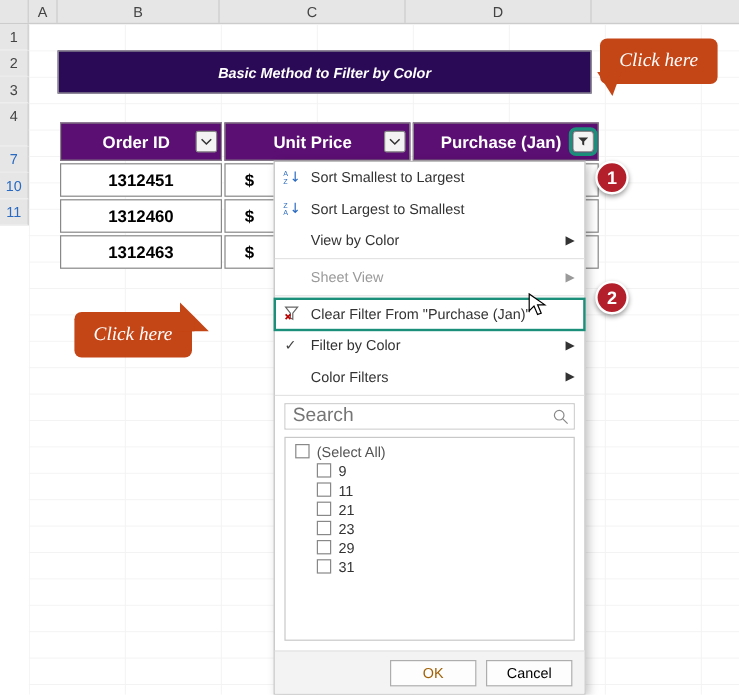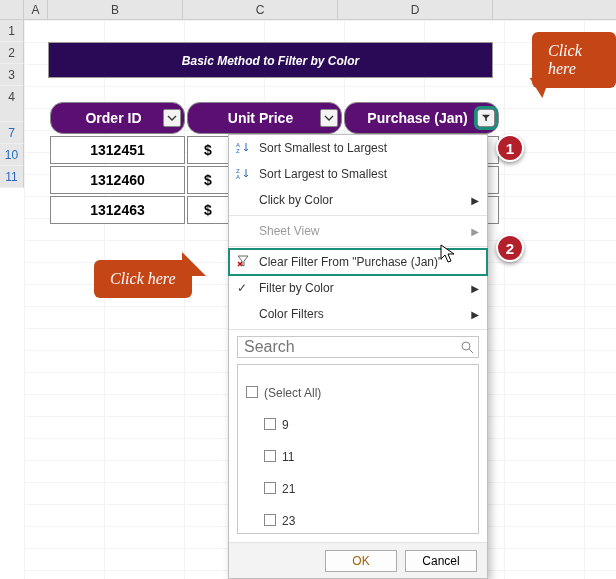--- a/index.html
+++ b/index.html
@@ -21,30 +21,30 @@
 .gridbg { position:absolute; left:24px; top:20px; width:592px; height:559px; background:
  linear-gradient(#f3f3f3 1px, transparent 1px) 0 0/100% 22px,
  linear-gradient(90deg,#f3f3f3 1px, transparent 1px) 0 0/80px 100%;
  z-index:0;}
 
 
 .banner { position:absolute; left:48px; top:42px; width:445px; height:36px; background:#2a0a57; color:#fff; font-weight:bold; font-size:12px; text-align:center; line-height:36px; font-style:italic; border:1px solid #999;}
 
 .tbl { position:absolute; left:48px; top:100px; }
 .tbl th, .tbl td { border:1px solid #888; }
-.tbl th { background:#5b0f72; color:#fff; height:32px; font-size:14px; position:relative; padding:0 18px 0 10px;border-radius:13px;}
+.tbl th { background:#5b0f72; color:#fff; height:32px; font-size:14px; position:relative; padding:0 18px 0 10px;}
 .tbl td { background:#fff; height:28px; text-align:center; font-size:14px; font-weight:bold;}
 .tbl .c1{width:135px;} .tbl .c2{width:155px;} .tbl .c3{width:155px;}
 .fbtn{ position:absolute; right:3px; top:6px; width:18px; height:18px; background:#f3f3f3; border:1px solid #888; border-radius:2px; display:flex; align-items:center; justify-content:center;}
 .fbtn svg{width:10px;height:10px;}
 .fbtn.active{ outline:3px solid #1c8f7a; border-radius:3px;}
 .dollar{ text-align:left !important; padding-left:16px;}
 
 
-.callout { position:absolute; background:#c44516; color:#fff; font-style:italic; font-family:Georgia,serif; font-size:16px; padding:10px 16px; border-radius:6px;margin-left:32px;}
+.callout { position:absolute; background:#c44516; color:#fff; font-style:italic; font-family:Georgia,serif; font-size:16px; padding:10px 16px; border-radius:6px;}
 .callout.c-right{ left:500px; top:32px; }
 .callout.c-left{ left:62px; top:260px; }
 .callout.c-right:after{content:"";position:absolute;left:-6px;bottom:-10px;border:10px solid transparent;border-top-color:#c44516;border-right-color:#c44516;transform:skew(-20deg);}
 .callout.c-left:after{content:"";position:absolute;right:-14px;top:-8px;border:12px solid transparent;border-bottom-color:#c44516;border-left-color:#c44516;}
 
 
 .badge{position:absolute;width:28px;height:28px;border-radius:50%;background:#b3202b;color:#fff;border:2px solid #fff;box-shadow:0 2px 4px rgba(0,0,0,.4);font-weight:bold;display:flex;align-items:center;justify-content:center;font-size:15px;}
 .badge.b1{left:496px;top:134px;}
 .badge.b2{left:496px;top:234px;}
 
@@ -53,21 +53,21 @@
 .menu .mi{height:26px;display:flex;align-items:center;padding-left:30px;position:relative;}
 .menu .mi.disabled{color:#9a9a9a;}
 .menu .mi .arrow{position:absolute;right:8px;font-size:10px;}
 .menu .sep{height:1px;background:#e3e3e3;margin:2px 0;}
 .menu .mi .ic{position:absolute;left:6px;top:4px;width:16px;height:16px;display:flex;align-items:center;justify-content:center;}
 .menu .mi.sel{outline:2px solid #1c8f7a;outline-offset:-1px;}
 .menu .search{margin:6px 8px;height:22px;border:1px solid #c8c8c8;position:relative;}
 .menu .search input{border:none;width:100%;height:100%;padding:0 22px 0 6px;font-size:16px;color:#888;outline:none;}
 .menu .search .sicon{position:absolute;right:4px;top:3px;color:#888;}
 .menu .tree{margin:0 8px 8px 8px;border:1px solid #c8c8c8;height:170px;padding:4px 4px;overflow:hidden;}
-.menu .tree .node{font-size:12px;padding:1px 0 1px 22px;position:relative;color:#333;margin-top:16px;}
+.menu .tree .node{font-size:12px;padding:1px 0 1px 22px;position:relative;color:#333;}
 .menu .tree .node .cb{position:absolute;left:4px;top:1px;width:12px;height:12px;border:1px solid #888;background:#fff;}
 .menu .tree .node.sa{color:#555;}
 .menu .btns{height:36px;border-top:1px solid #e3e3e3;background:#f3f3f3;display:flex;justify-content:flex-end;align-items:center;gap:8px;padding-right:10px;}
 .menu .btns button{width:72px;height:22px;font-size:12px;border:1px solid #adadad;background:#fdfdfd;}
 .menu .btns button.disabled{color:#a16207;}
 .menu .check{position:absolute;left:8px;color:#444;}
 
 .cursor{position:absolute;left:440px;top:244px;width:16px;height:20px;z-index:20;}
 .watermark{position:absolute;right:6px;top:4px;font-size:10px;color:#c7c7c7;letter-spacing:.5px;}
 </style>
@@ -167,21 +167,21 @@
     <span class="ic">
       <svg width="14" height="14" viewBox="0 0 14 14">
           <text x="0" y="7" font-size="6" fill="#2a6ac0">Z</text>
           <text x="0" y="13" font-size="6" fill="#2a6ac0">A</text>
           <path d="M10 3 v8 M8 9 l2 2 l2 -2" stroke="#2a6ac0" fill="none"></path>
         </svg>
     </span>
     <span>Sort Largest to Smallest</span>
   </div>
   <div class="mi">
-    <span>Click by Color</span>
+    <span>View by Color</span>
     <span class="arrow">▶</span>
   </div>
   <div class="sep"></div>
   <div class="mi disabled">
     <span>Sheet View</span>
     <span class="arrow">▶</span>
   </div>
   <div class="sep"></div>
   <div class="mi sel">
     <span class="ic">

